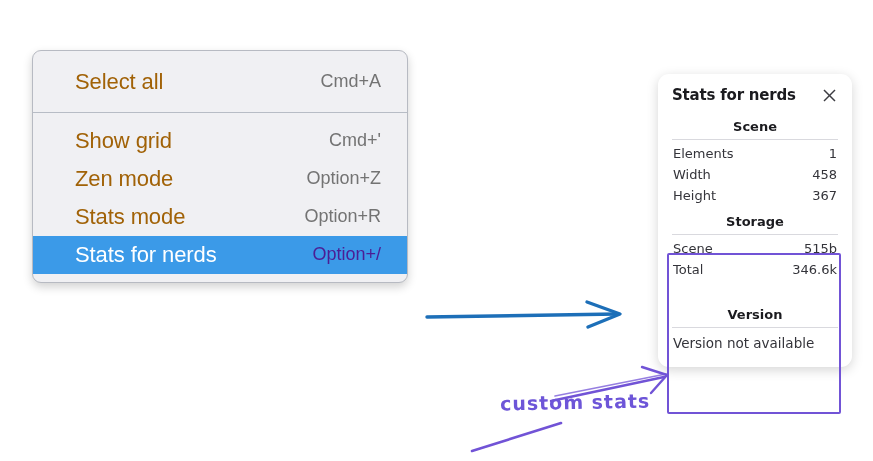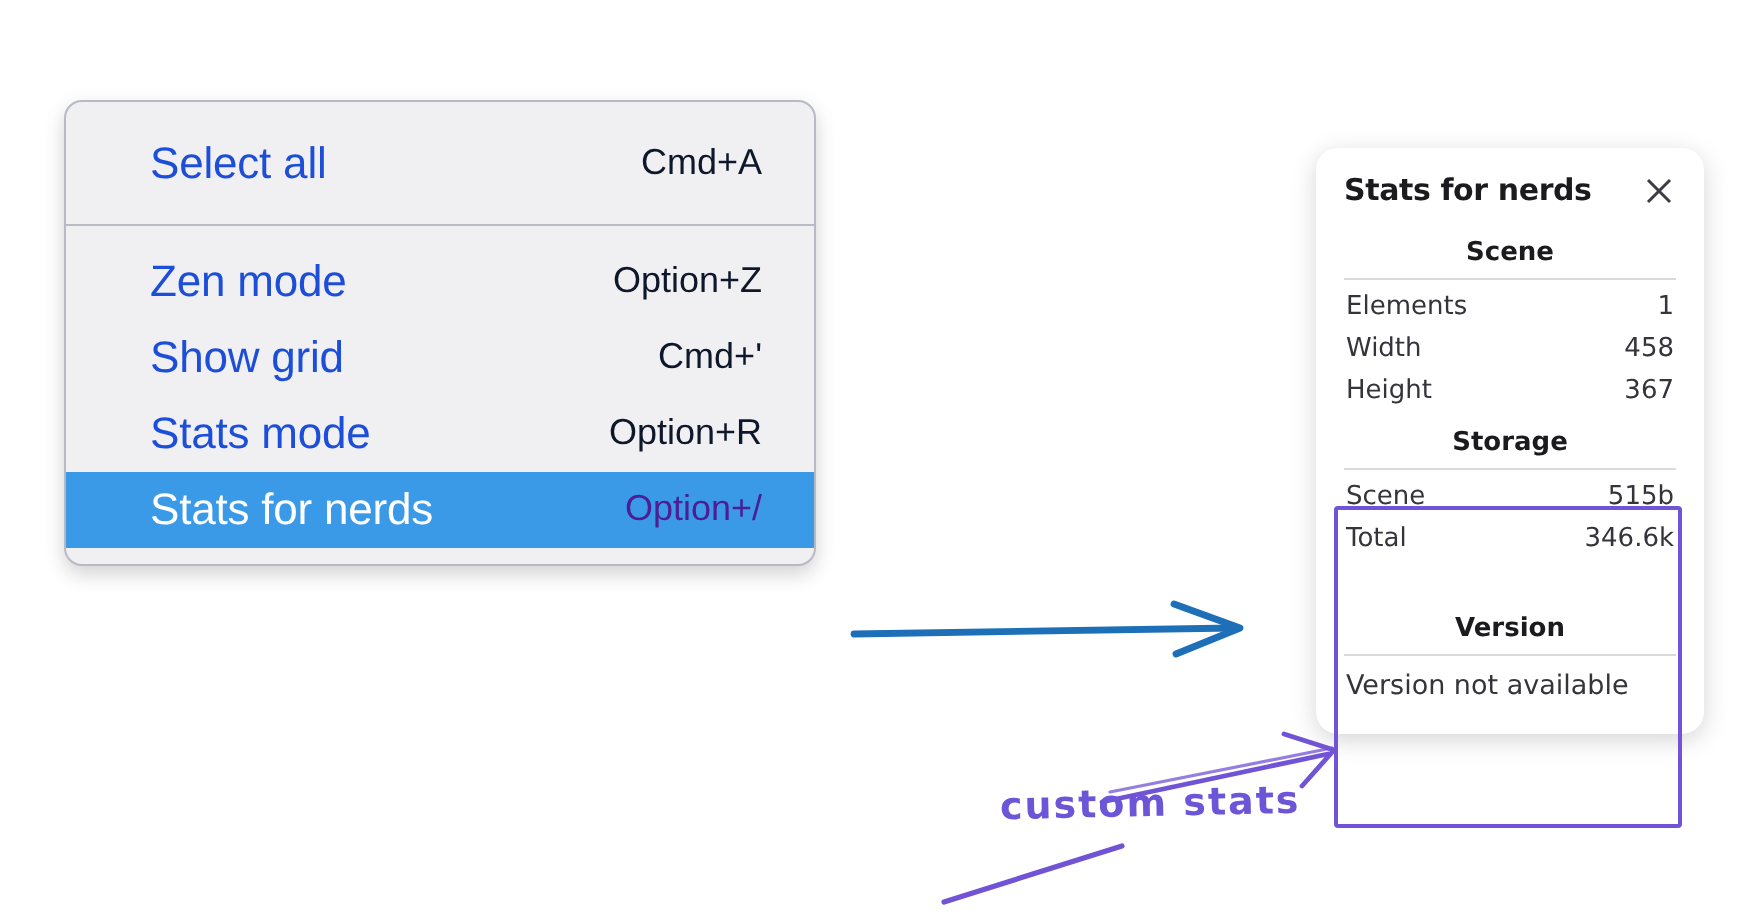--- a/index.html
+++ b/index.html
@@ -43,27 +43,27 @@
   .menu-item {
     display: flex;
     align-items: center;
     justify-content: space-between;
     padding: 3px 26px 4px 42px;
     box-sizing: border-box;
     height: 38px;
   }
   .menu-item .mi-label {
     font-size: 22px;
-    color: #1d4ed8;
+    color: #a16207;
     letter-spacing: -0.1px;
     white-space: nowrap;
   }
   .menu-item .mi-shortcut {
     font-size: 18px;
-    color: #0f172a;
+    color: #737373;
     white-space: nowrap;
   }
   .menu-item.selected {
     background: #3b9ae8;
   }
   .menu-item.selected .mi-label {
     color: #ffffff;
   }
   .menu-item.selected .mi-shortcut {
     color: #4c1d95;
@@ -173,26 +173,26 @@
     <div class="menu-item">
       <span class="mi-label">Select all</span>
       <span class="mi-shortcut">Cmd+A</span>
     </div>
   </div>
 
   <div class="menu-sep"></div>
 
   <div class="menu-group">
     <div class="menu-item">
+      <span class="mi-label">Show grid</span>
+      <span class="mi-shortcut">Cmd+'</span>
+    </div>
+    <div class="menu-item">
       <span class="mi-label">Zen mode</span>
       <span class="mi-shortcut">Option+Z</span>
-    </div>
-    <div class="menu-item">
-      <span class="mi-label">Show grid</span>
-      <span class="mi-shortcut">Cmd+'</span>
     </div>
     <div class="menu-item">
       <span class="mi-label">Stats mode</span>
       <span class="mi-shortcut">Option+R</span>
     </div>
     <div class="menu-item selected">
       <span class="mi-label">Stats for nerds</span>
       <span class="mi-shortcut">Option+/</span>
     </div>
   </div>

